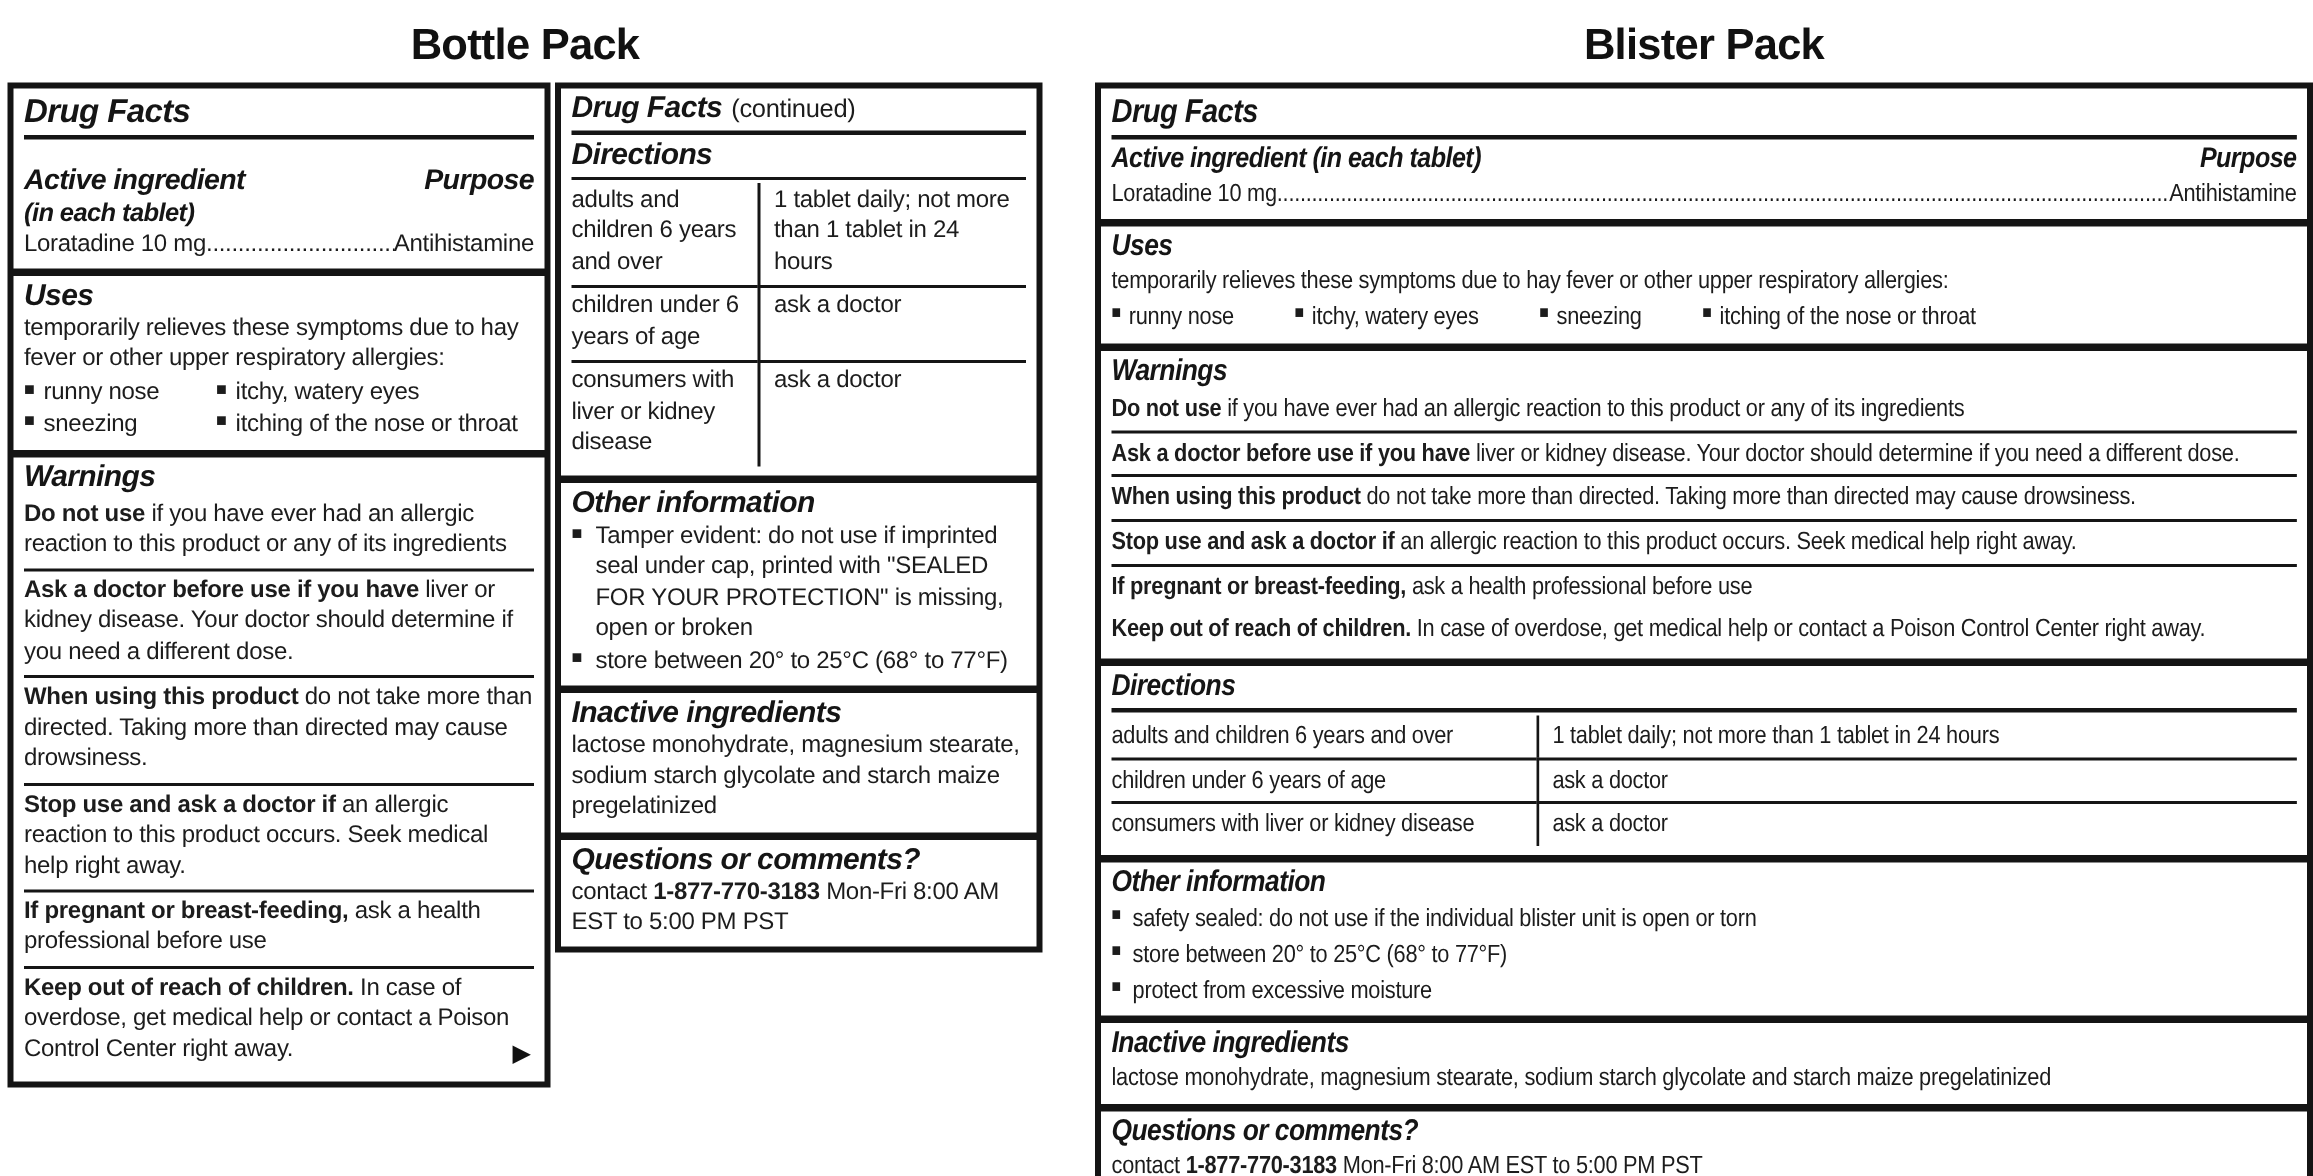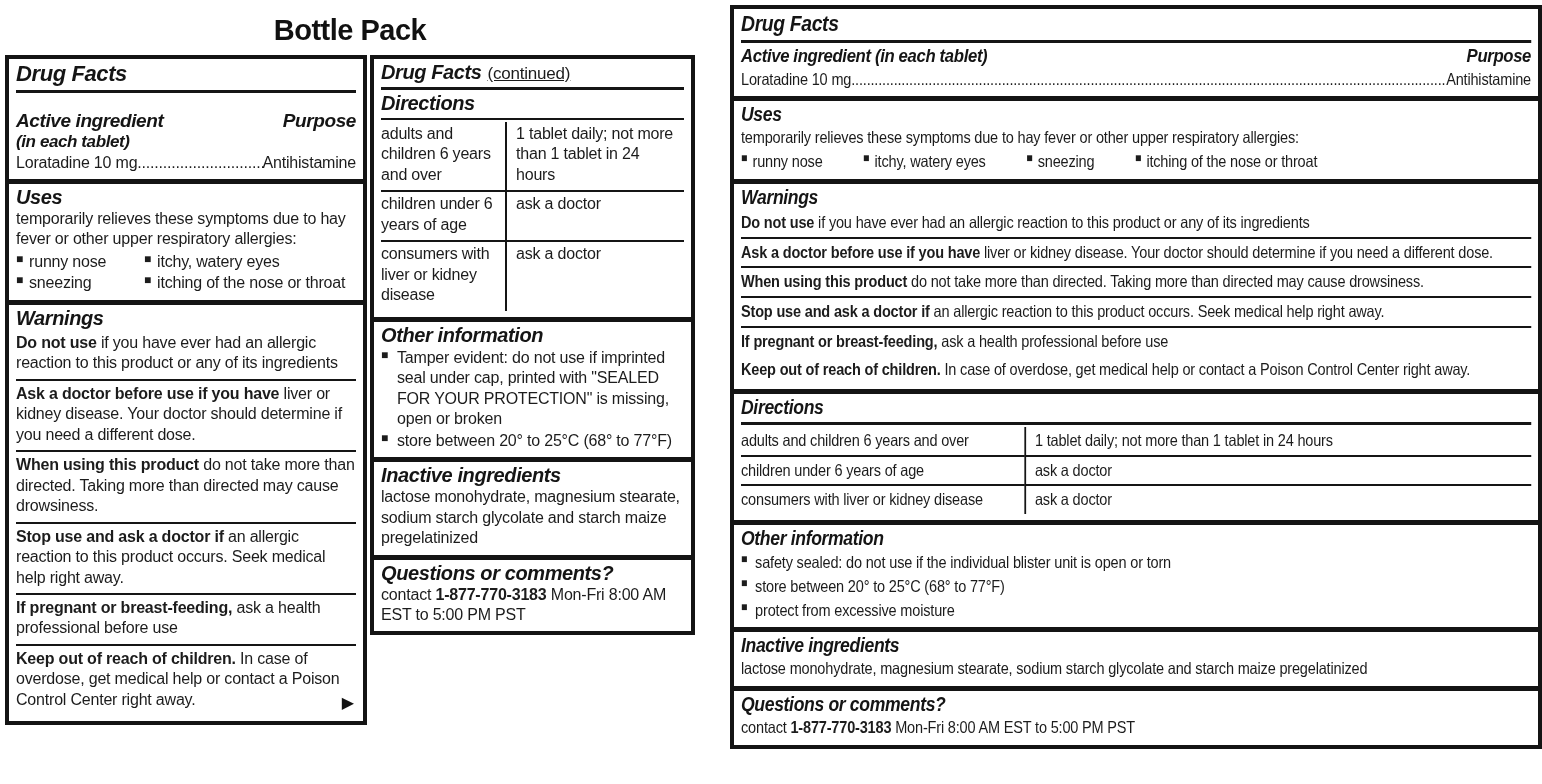--- a/index.html
+++ b/index.html
@@ -36,21 +36,21 @@
   .uses-grid-bottle { display: grid; grid-template-columns: 128px 1fr; row-gap: 1px; margin-top: 2px; }
   .bullet-item { display: flex; }
   .sq { font-size: 12px; margin-right: 6px; line-height: inherit; }
 
   .warn-items .witem { padding: 3px 0 5px 0; }
   .warn-items .witem + .witem { border-top: 2px solid #151515; }
   .warn-sec { position: relative; }
   .cont-marker { position: absolute; right: 9px; bottom: 9px; font-size: 16px; color: #111; }
 
   .df-cont { display: flex; align-items: baseline; gap: 6px; }
-  .df-cont .plain { font-size: 17px; font-weight: 400; font-style: normal; letter-spacing: -0.2px; text-decoration: underline; }
+  .df-cont .plain { font-size: 17px; font-weight: 400; font-style: normal; letter-spacing: -0.2px; }
 
   .dir-grid-bottle { display: grid; grid-template-columns: 124px 1fr; }
   .dir-grid-bottle > div { padding: 2px 4px 5px 0; }
   .dir-grid-bottle > .c1 { border-left: 2px solid #151515; padding-left: 9px; }
   .dir-grid-bottle > .rt { border-top: 2px solid #151515; }
 
   .oi-item { display: flex; margin-top: 1px; }
   .oi-item .sq { width: 14px; flex: 0 0 14px; margin-right: 2px; }
   .oi-item .txt { flex: 1; }
 
@@ -176,20 +176,21 @@
         <div class="h">Questions or comments?</div>
         <div class="bt">
           <span>contact </span><span class="b">1-877-770-3183</span><span> Mon-Fri 8:00 AM EST to 5:00 PM PST</span>
         </div>
       </div>
     </div>
   </div>
 </div>
 
 <div class="blister-wrap">
+  <div class="pack-title">Blister Pack</div>
   <div class="panel">
 
     <div class="sec">
       <div class="cond">
         <div class="h h-big">Drug Facts</div>
         <div class="rule"></div>
         <div class="ai-head" style="margin-top:1px">
           <div class="h kh" style="font-size:19px">Active ingredient (in each tablet)</div>
           <div class="h kh" style="font-size:19px">Purpose</div>
         </div>

